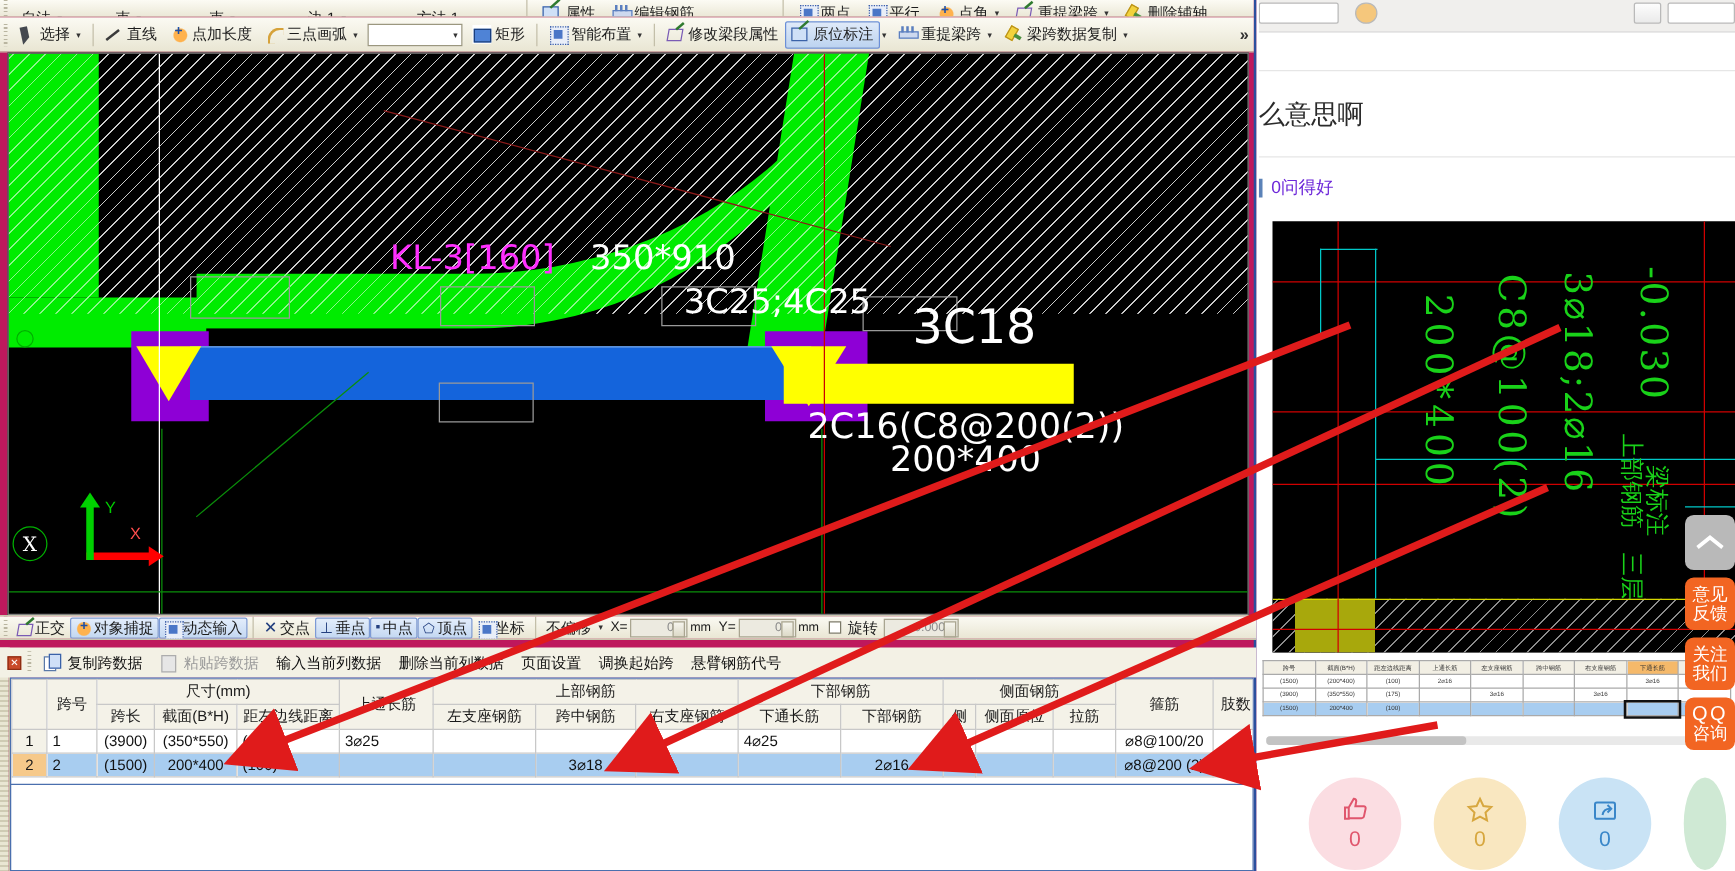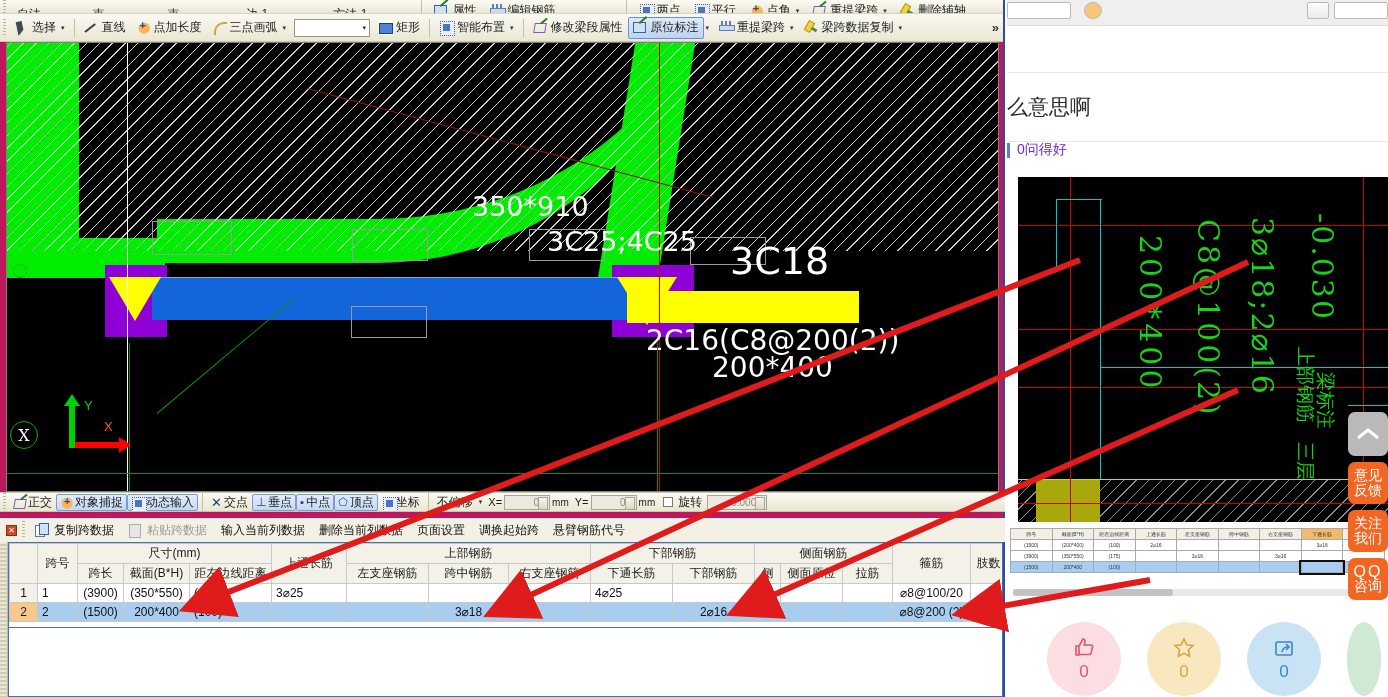--- a/index.html
+++ b/index.html
@@ -187,21 +187,21 @@
     border-bottom:1px solid #dcdcdc;
   }
   .rp-field {
     position:absolute; height:17px; background:#fff; border:1px solid #b9b9b9; border-radius:2px;
   }
   .rp-btn-sm {
     position:absolute; height:17px; background:linear-gradient(#fdfdfd,#eaeaea);
     border:1px solid #b9b9b9; border-radius:2px;
   }
   #rp-title {
-    position:absolute; left:0; top:72px; width:381px; height:70px;
+    position:absolute; left:0; top:56px; width:381px; height:70px;
     border-top:1px solid #e6e6e6; border-bottom:1px solid #e6e6e6;
     display:flex; align-items:center;
     font-size: 21px; color:#2b2b2b; padding-left: 0px;
   }
   #rp-sub {
     position:absolute; left:0; top:135px; width:448px; height:30px;
     font-size: 14px; color:#6d28d9; display:flex; align-items:center;
   }
   #rp-sub .bar { width:3px; height:15px; background:#5b82b8; margin-right:7px; }
 
@@ -415,20 +415,21 @@
       <div class="grn-line" style="left:120px;top:0;width:1px;height:450px;background:#ffffff;"></div>
       <div class="red-line" style="left:652px;top:0;width:1px;height:450px;background:#cc0000;"></div>
       <div class="red-line" style="left:300px;top:45px;width:420px;height:1px;background:#8b1a1a;transform:rotate(15deg);transform-origin:left center;"></div>
 
       <div style="position:absolute;left:145px;top:178px;width:80px;height:34px;border:1px solid #9a9a9a;"></div>
       <div style="position:absolute;left:345px;top:186px;width:76px;height:32px;border:1px solid #9a9a9a;"></div>
       <div style="position:absolute;left:522px;top:186px;width:76px;height:32px;border:1px solid #9a9a9a;"></div>
       <div style="position:absolute;left:683px;top:194px;width:76px;height:28px;border:1px solid #9a9a9a;"></div>
       <div style="position:absolute;left:344px;top:263px;width:76px;height:32px;border:1px solid #9a9a9a;"></div>
 
+      <div class="cad-text magenta" style="left:305px;top:148px;font-size:27px;">KL-3[160]</div>
       <div class="cad-text" style="left:465px;top:148px;font-size:27px;">350*910</div>
       <div class="cad-text" style="left:540px;top:183px;font-size:27px;">3C25;4C25</div>
       <div class="cad-text" style="left:723px;top:196px;font-size:38px;">3C18</div>
       <div class="cad-text" style="left:639px;top:281px;font-size:28px;">2C16(C8@200(2))</div>
       <div class="cad-text" style="left:705px;top:308px;font-size:28px;">200*400</div>
 
       <div class="grn-line" style="left:0;top:430px;width:993px;height:1px;background:#0a8f0a;"></div>
       <div class="grn-line" style="left:122px;top:300px;width:1px;height:150px;background:#0a8f0a;"></div>
       <div class="grn-line" style="left:650px;top:300px;width:1px;height:150px;background:#0a8f0a;"></div>
       <div class="grn-line" style="left:150px;top:370px;width:180px;height:1px;background:#0a8f0a;transform:rotate(-40deg);transform-origin:left center;"></div>

